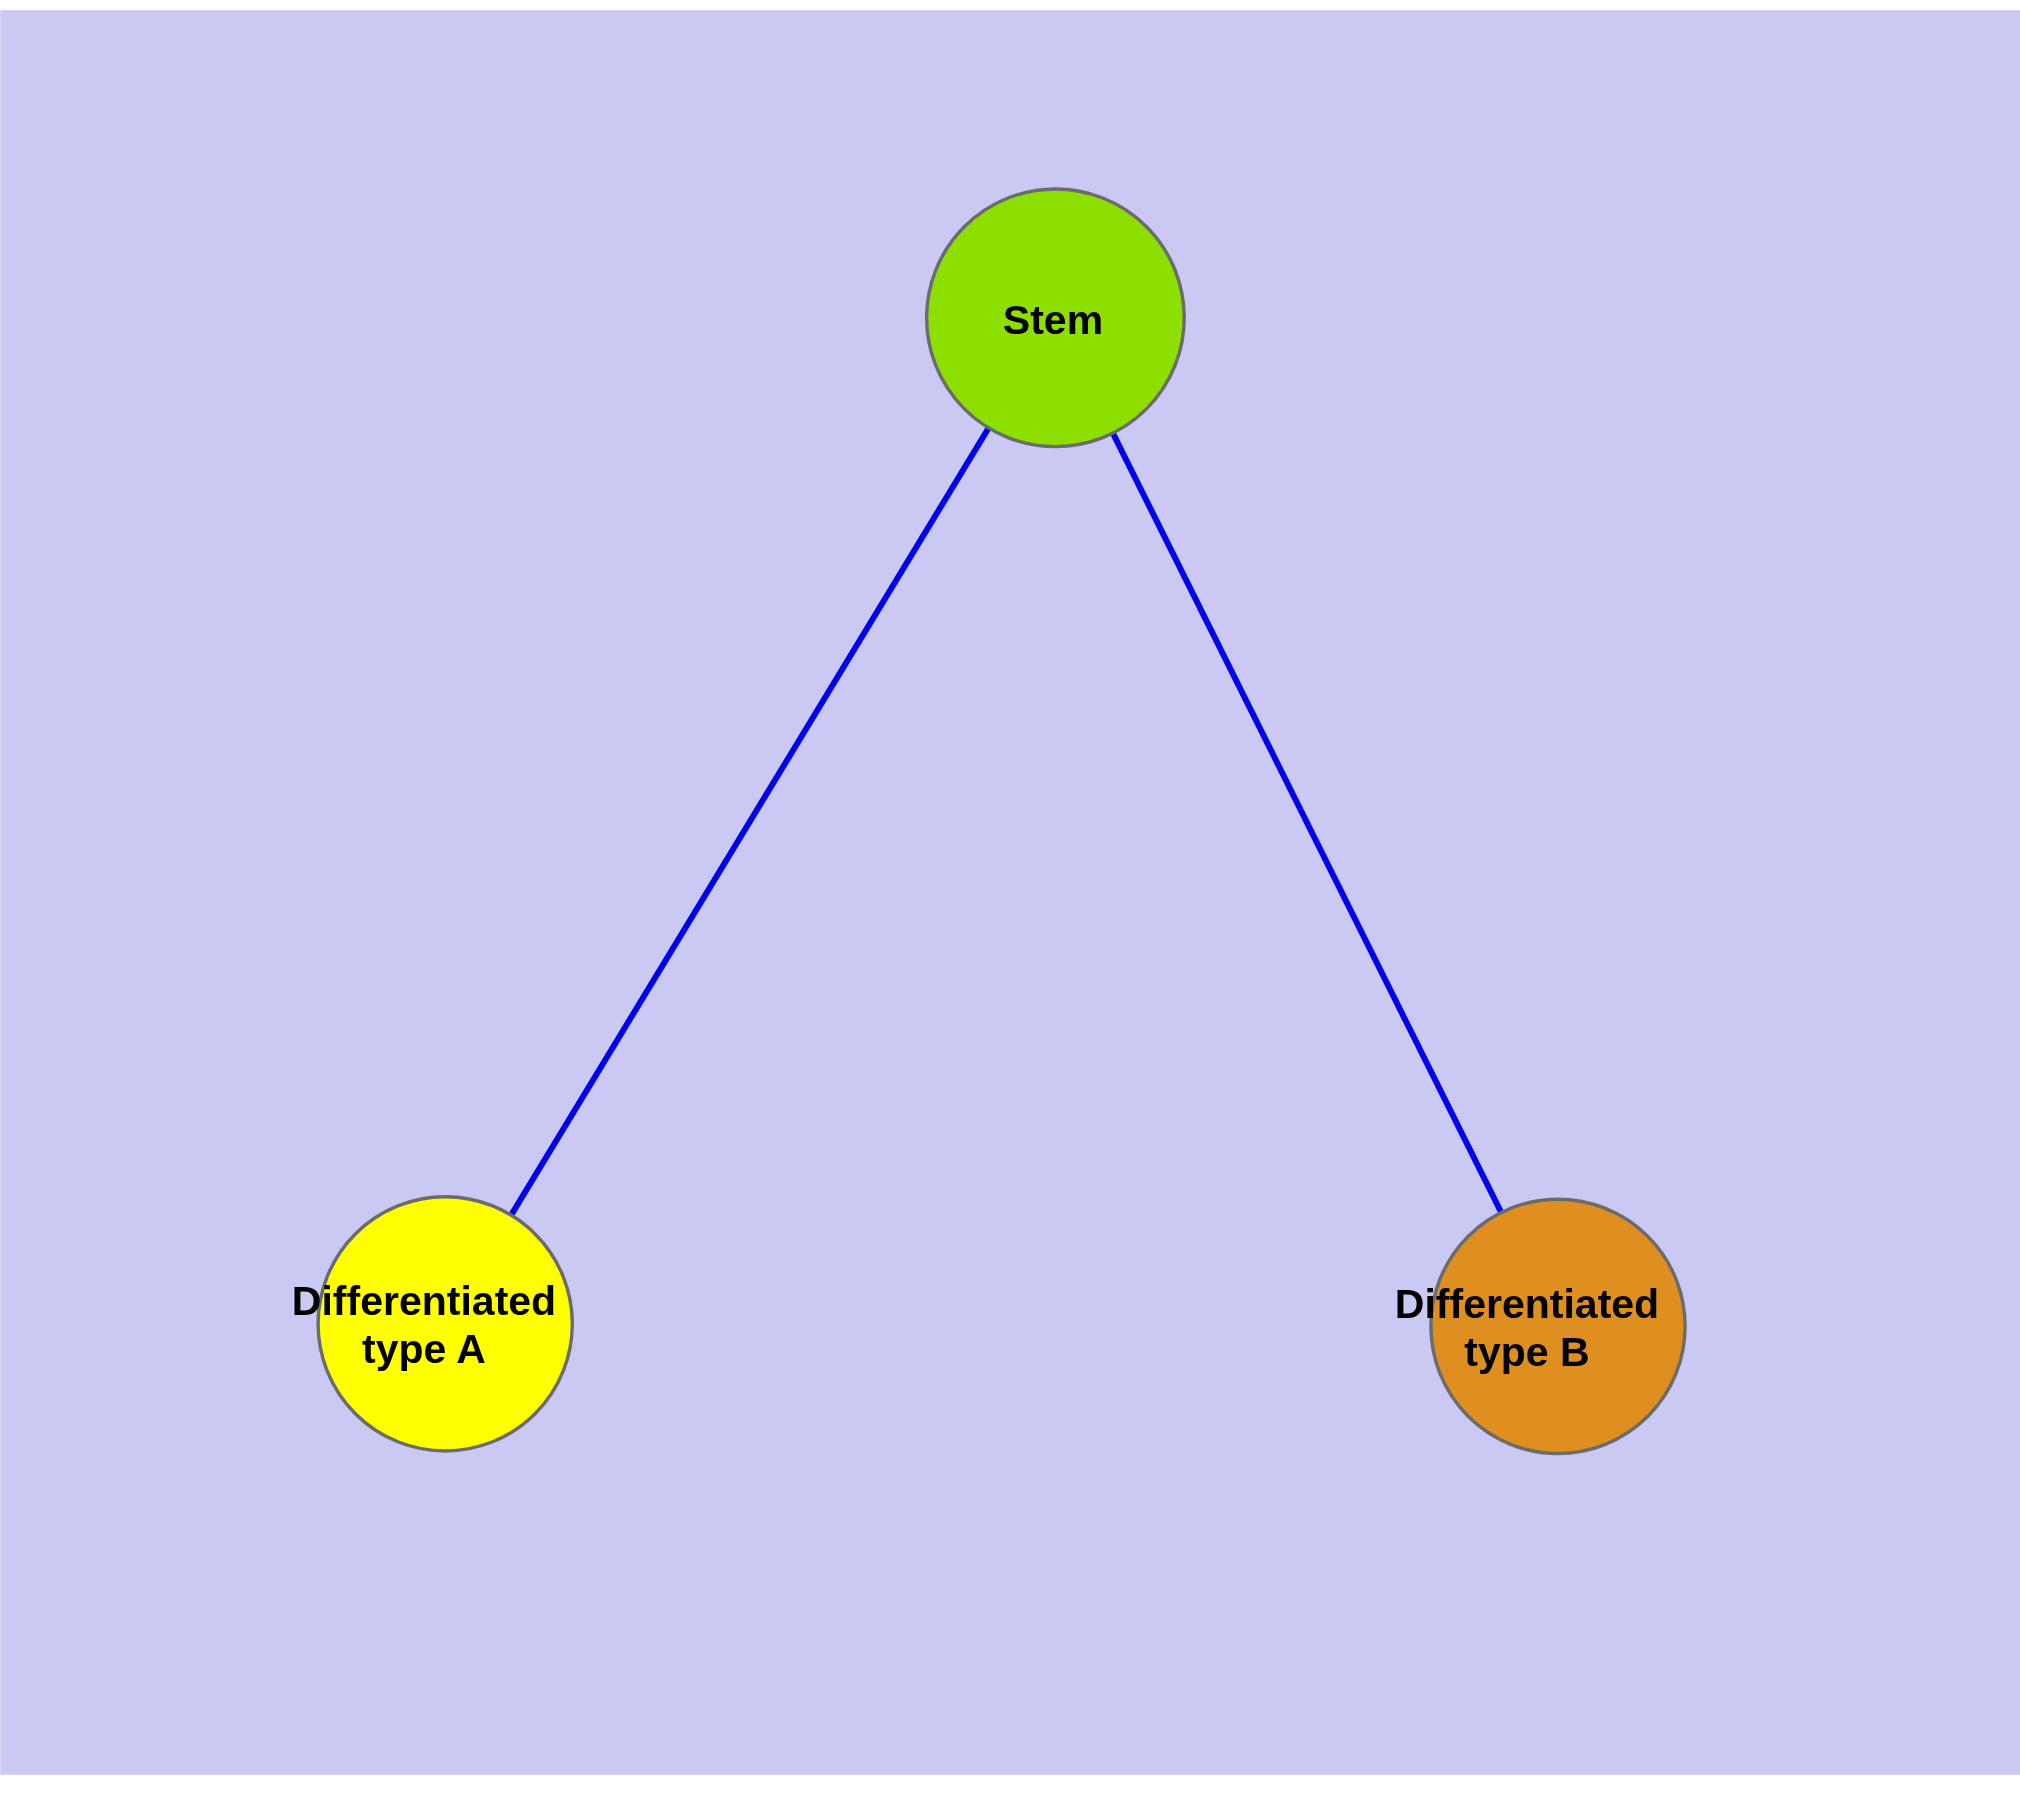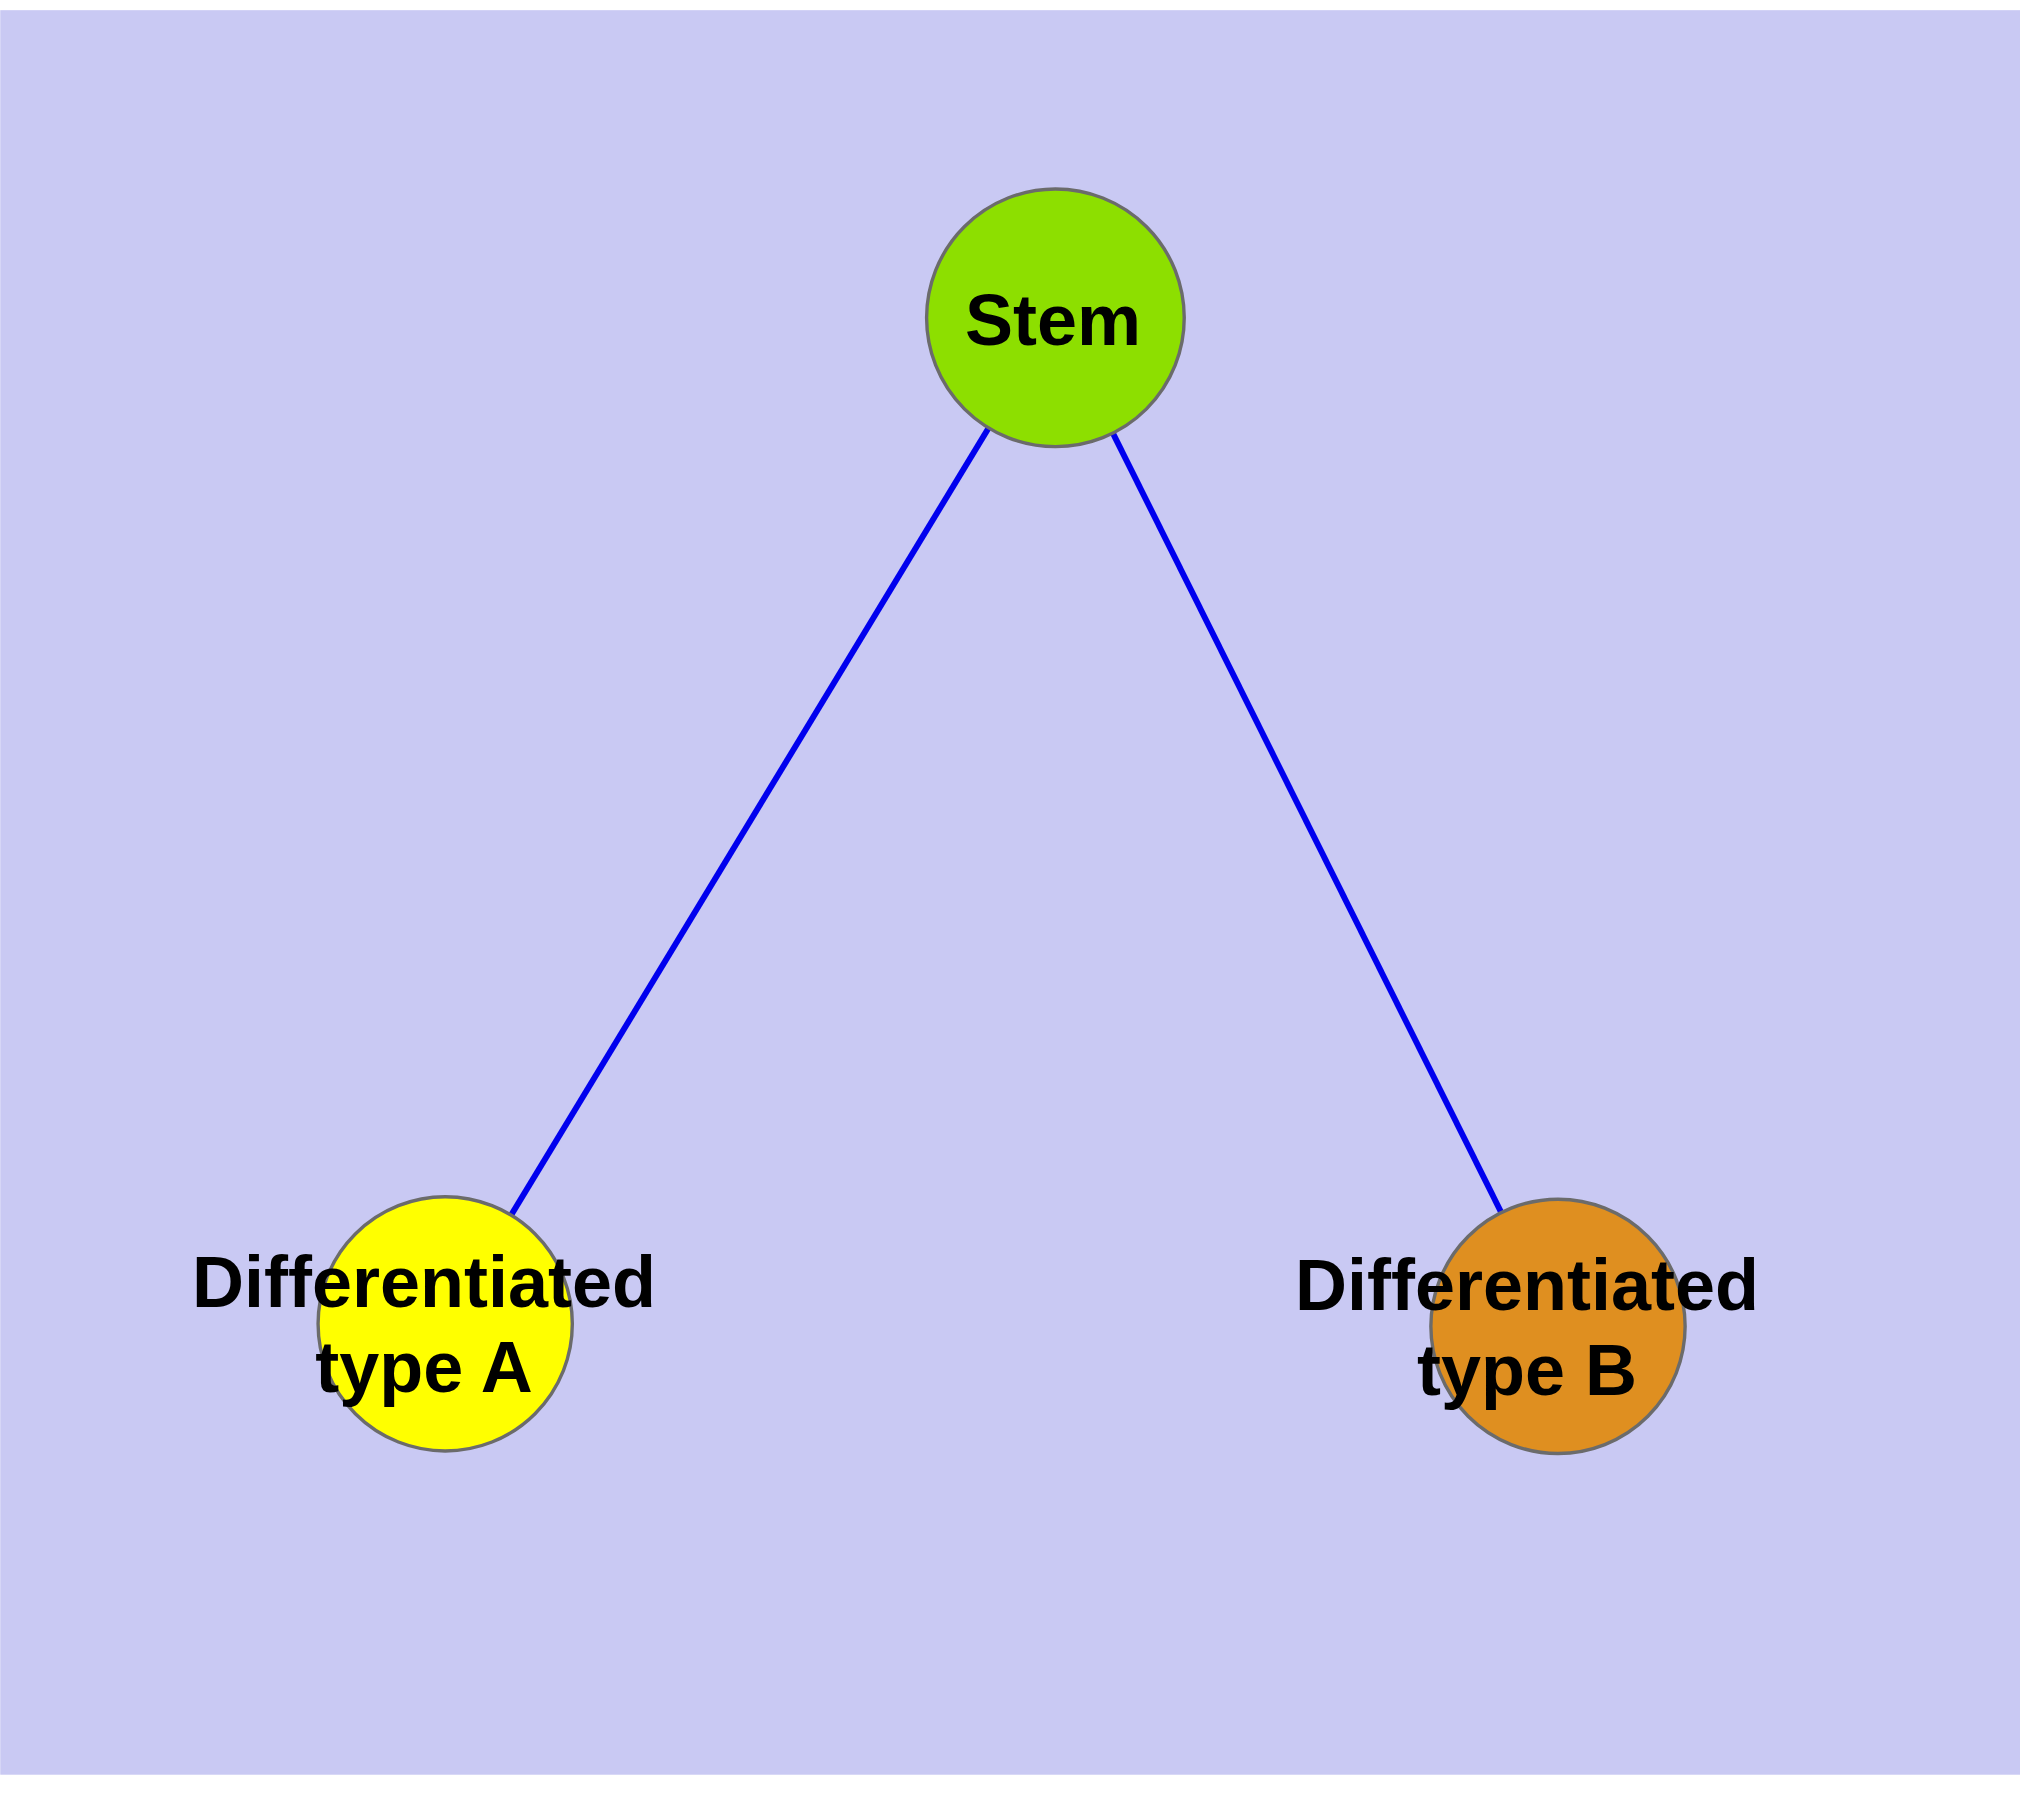--- a/index.html
+++ b/index.html
@@ -19,21 +19,21 @@
     left: 0;
     top: 0;
     width: 100%;
     height: 100%;
   }
   .node-label {
     position: absolute;
     transform: translate(-50%, -50%);
     color: #000000;
     font-weight: bold;
-    font-size: 72px;
+    font-size: 41px;
     line-height: 1.18;
     text-align: center;
     white-space: pre-line;
     letter-spacing: 0px;
   }
   .node-label.stem {
     left: 1053px;
     top: 320px;
   }
   .node-label.type-a {

